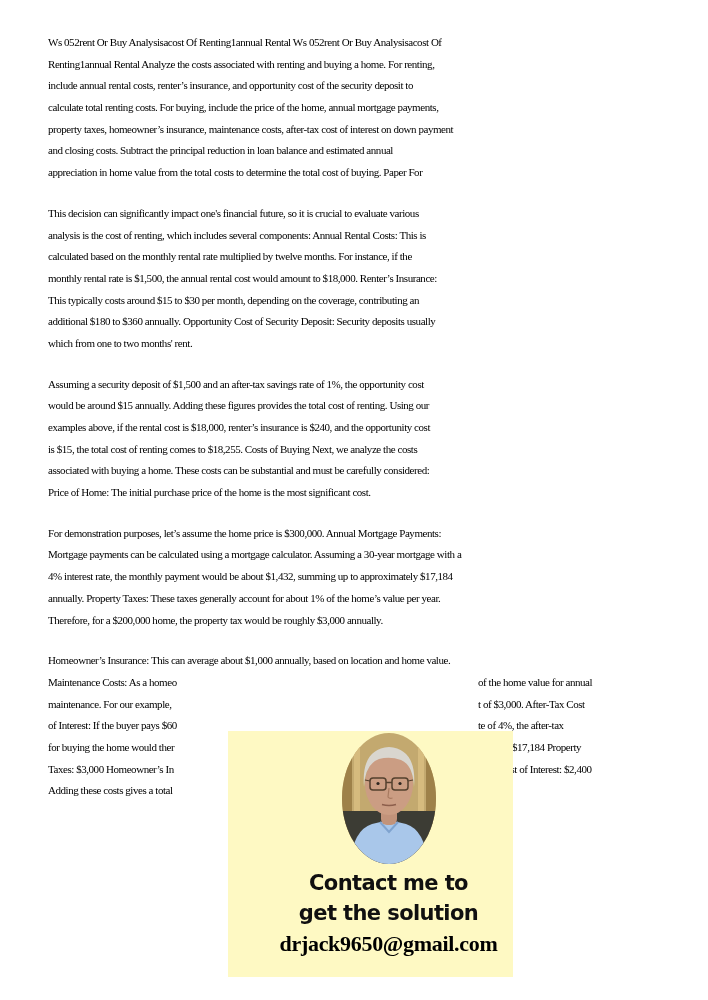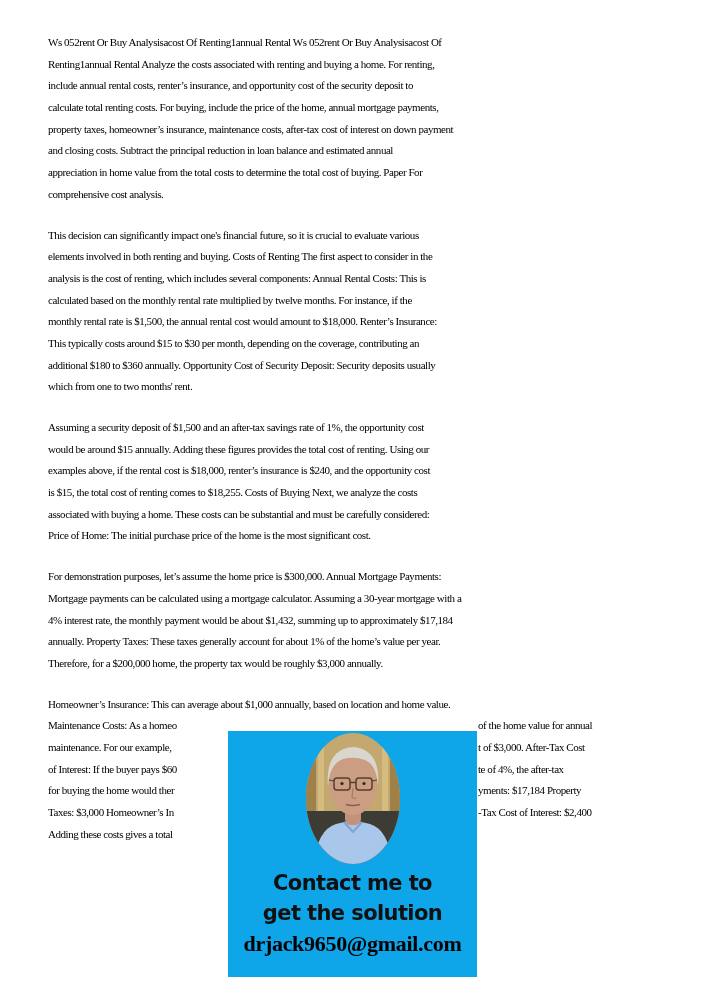--- a/index.html
+++ b/index.html
@@ -82,25 +82,23 @@
 
 <main class="doc">
     <div class="para">
       <div class="line">Ws 052rent Or Buy Analysisacost Of Renting1annual Rental Ws 052rent Or Buy Analysisacost Of</div>
       <div class="line">Renting1annual Rental Analyze the costs associated with renting and buying a home. For renting,</div>
       <div class="line">include annual rental costs, renter’s insurance, and opportunity cost of the security deposit to</div>
       <div class="line">calculate total renting costs. For buying, include the price of the home, annual mortgage payments,</div>
       <div class="line">property taxes, homeowner’s insurance, maintenance costs, after-tax cost of interest on down payment</div>
       <div class="line">and closing costs. Subtract the principal reduction in loan balance and estimated annual</div>
       <div class="line">appreciation in home value from the total costs to determine the total cost of buying. Paper For</div>
-      <div class="line">comprehensive cost analysis.</div>
     </div>
     <div class="para">
       <div class="line">This decision can significantly impact one's financial future, so it is crucial to evaluate various</div>
-      <div class="line">elements involved in both renting and buying. Costs of Renting The first aspect to consider in the</div>
       <div class="line">analysis is the cost of renting, which includes several components: Annual Rental Costs: This is</div>
       <div class="line">calculated based on the monthly rental rate multiplied by twelve months. For instance, if the</div>
       <div class="line">monthly rental rate is $1,500, the annual rental cost would amount to $18,000. Renter’s Insurance:</div>
       <div class="line">This typically costs around $15 to $30 per month, depending on the coverage, contributing an</div>
       <div class="line">additional $180 to $360 annually. Opportunity Cost of Security Deposit: Security deposits usually</div>
       <div class="line">which from one to two months' rent.</div>
     </div>
     <div class="para">
       <div class="line">Assuming a security deposit of $1,500 and an after-tax savings rate of 1%, the opportunity cost</div>
       <div class="line">would be around $15 annually. Adding these figures provides the total cost of renting. Using our</div>
@@ -120,21 +118,21 @@
       <div class="line">Homeowner’s Insurance: This can average about $1,000 annually, based on location and home value.</div>
       <div class="line"><span class="frag-left">Maintenance Costs: As a homeo</span><span class="frag-right">of the home value for annual</span></div>
       <div class="line"><span class="frag-left">maintenance. For our example, </span><span class="frag-right">t of $3,000. After-Tax Cost</span></div>
       <div class="line"><span class="frag-left">of Interest: If the buyer pays $60</span><span class="frag-right">te of 4%, the after-tax</span></div>
       <div class="line"><span class="frag-left">for buying the home would ther</span><span class="frag-right">yments: $17,184 Property</span></div>
       <div class="line"><span class="frag-left">Taxes: $3,000 Homeowner’s In</span><span class="frag-right">-Tax Cost of Interest: $2,400</span></div>
       <div class="line"><span class="frag-left">Adding these costs gives a total</span><span class="frag-right"></span></div>
     </div>
   </main>
 
-<aside class="overlay" style="background: #0ea5e9;">
+<aside class="overlay" style="background: #fef9c3; padding-left: 36px;">
   <div class="photo-oval">
     <svg viewBox="0 0 94 131" width="94" height="131" xmlns="http://www.w3.org/2000/svg">
       <g>
 
         <rect x="0" y="0" width="94" height="131" fill="#c3a96f"></rect>
         <rect x="0" y="0" width="10" height="131" fill="#9e8149"></rect>
         <rect x="84" y="0" width="10" height="131" fill="#9e8149"></rect>
         <rect x="12" y="0" width="6" height="131" fill="#d6bb7e"></rect>
         <rect x="76" y="0" width="6" height="131" fill="#d6bb7e"></rect>
 

